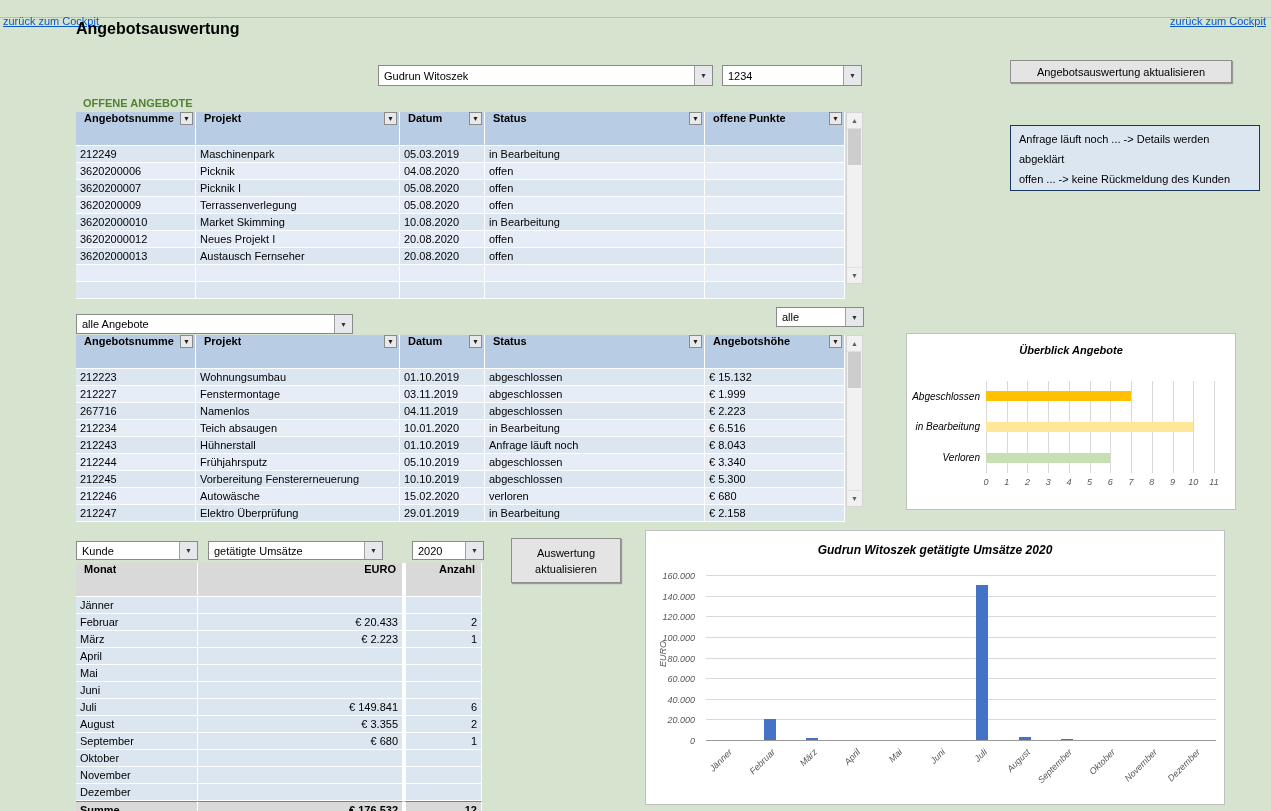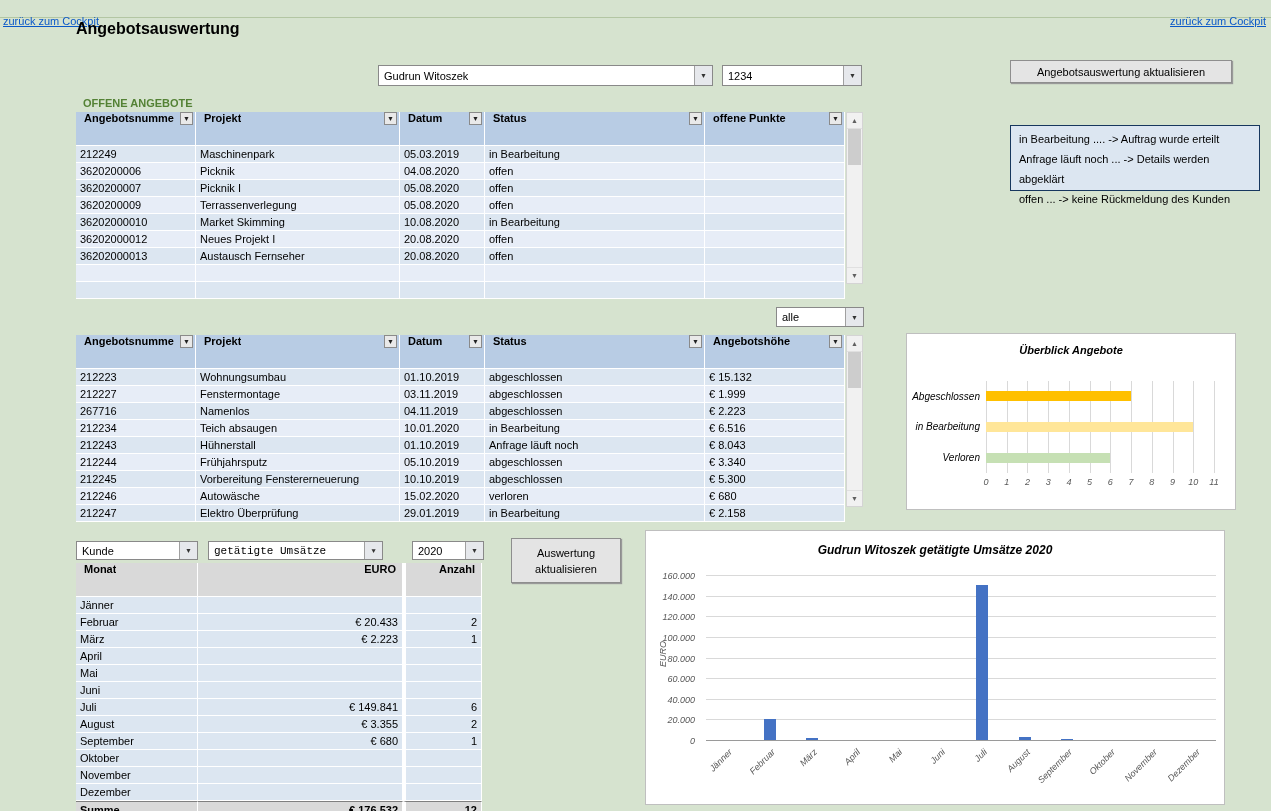--- a/index.html
+++ b/index.html
@@ -14,21 +14,21 @@
 
   
   .combo{position:absolute;background:#fff;border:1px solid #898989;display:flex;align-items:center;box-sizing:border-box;cursor:pointer;}
   .combo .lbl{padding-left:5px;white-space:nowrap;overflow:hidden;}
   .combo .drop{margin-left:auto;width:17px;align-self:stretch;background:#e6e8ec;border-left:1px solid #a0a0a0;display:flex;align-items:center;justify-content:center;font-size:7px;color:#333;flex:none;}
   #cb-emp{left:378px;top:65px;width:335px;height:21px;}
   #cb-code{left:722px;top:65px;width:140px;height:21px;}
   #cb-alle-ang{left:76px;top:314px;width:277px;height:20px;}
   #cb-alle{left:776px;top:307px;width:88px;height:20px;}
   #cb-kunde{left:76px;top:541px;width:122px;height:19px;}
-  #cb-metric{left:208px;top:541px;width:175px;height:19px;font-family:Liberation Mono, monospace;}
+  #cb-metric{left:208px;top:541px;width:175px;height:19px;}
   #cb-year{left:412px;top:541px;width:72px;height:19px;}
 
   
   .btn{position:absolute;background:#e4e4e4;border:1px solid #8e8e8e;box-shadow:1px 1px 1px #999;display:flex;align-items:center;justify-content:center;text-align:center;box-sizing:border-box;cursor:pointer;}
   #btn-top{left:1010px;top:60px;width:222px;height:23px;}
   #btn-ausw{left:511px;top:538px;width:110px;height:45px;flex-direction:column;line-height:16px;}
 
   
   #legend{position:absolute;left:1010px;top:125px;width:250px;height:66px;background:#dce6f1;border:1px solid #17375e;box-sizing:border-box;padding:3px 8px;line-height:20px;}
 
@@ -194,25 +194,28 @@
   </div>
       </div>
   </div>
   <div class="vscroll" id="sb1">
     <div class="sb-arrow sb-top">▲</div>
     <div class="sb-thumb"></div>
     <div class="sb-arrow sb-bottom">▼</div>
   </div>
 
   <div id="legend">
-    <div>in Bearbeitung .... -&gt; Auftrag wurde erteilt</div>
     <div>Anfrage läuft noch ... -&gt; Details werden abgeklärt</div>
     <div>offen ... -&gt; keine Rückmeldung des Kunden</div>
   </div>
 
+  <div class="combo" id="cb-alle-ang">
+    <span class="lbl">alle Angebote</span>
+    <span class="drop">▼</span>
+  </div>
   <div class="combo" id="cb-alle">
     <span class="lbl">alle</span>
     <span class="drop">▼</span>
   </div>
 
   <div class="xtable g5" id="t2">
     <div class="thead">
         <div class="th">
     <span class="th-label">Angebotsnumme</span>
     <span class="fbtn">▼</span>

